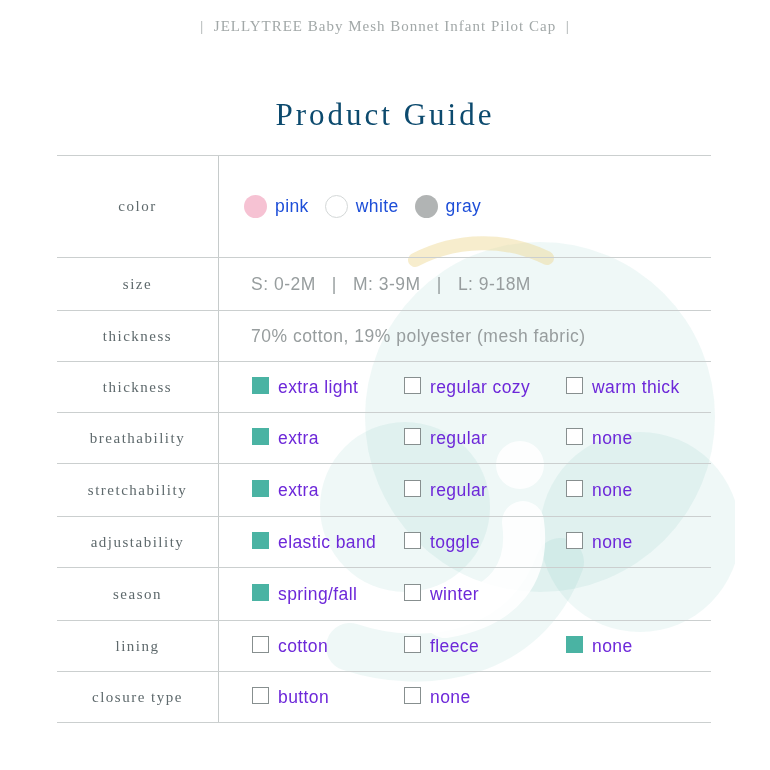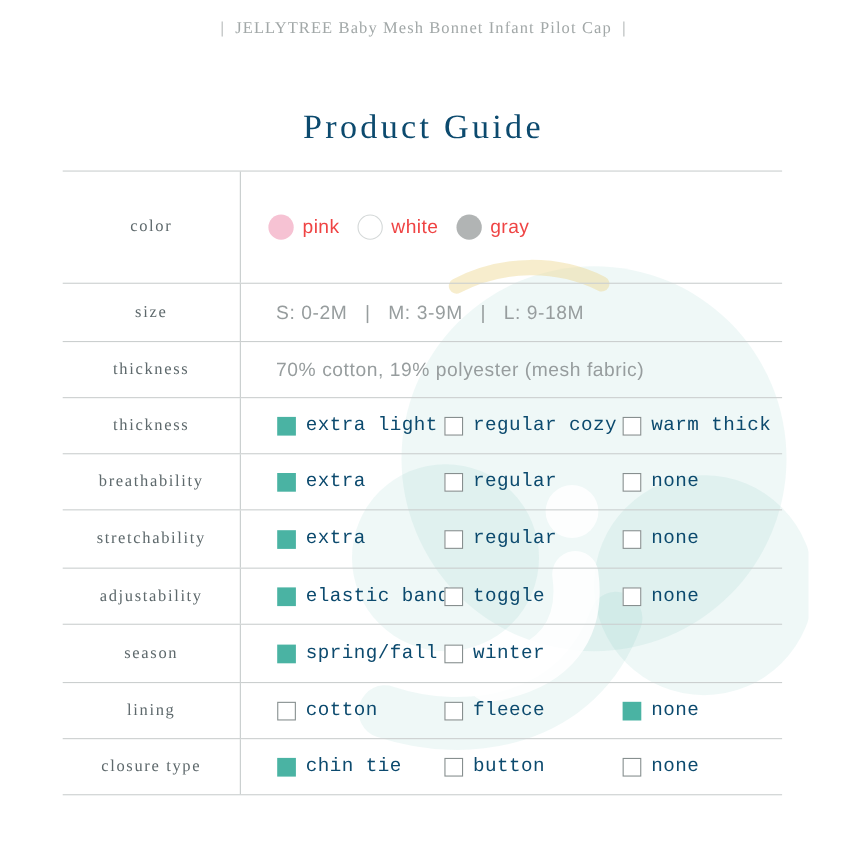--- a/index.html
+++ b/index.html
@@ -28,27 +28,27 @@
   .row.h101 { height:101px; }
   .row-label {
     width:161px; flex:0 0 161px; border-right:1px solid #c6cbcb;
     display:flex; align-items:center; justify-content:center;
     font-family:"Liberation Serif", serif; font-size:15px; color:#5e696c;
     letter-spacing:1.5px; white-space:pre;
   }
   .row-content { flex:1; display:flex; align-items:center; padding-left:32px; min-width:0; }
   .row-content.options { display:grid; grid-template-columns:152px 162px 1fr; align-items:center; padding-left:33px; }
   .spec-text { color:#979d9e; font-size:17.5px; letter-spacing:0.5px; white-space:pre; }
-  .opt { display:flex; align-items:center; color:#0c4a6e; font-size:17.5px; letter-spacing:0.4px; white-space:pre;font-family:Liberation Mono, monospace; }
+  .opt { display:flex; color:#6d28d9; font-size:17.5px; letter-spacing:0.4px; white-space:pre; }
   .box { width:17px; height:17px; box-sizing:border-box; margin-right:9px; flex:0 0 17px; }
   .box.unchecked { border:1.5px solid #878f8f; background:#ffffff; }
   .box.checked { background:#4ab3a3; border:none; }
   .row-content.swatches { flex-direction:column; align-items:flex-start; justify-content:center; padding-left:25px; gap:14px; }
   .sw-line { display:flex; align-items:center; }
-  .sw-item { display:flex; align-items:center; margin-right:16px; color:#ef4444; font-size:17.5px; letter-spacing:0.4px; white-space:pre; }
+  .sw-item { display:flex; align-items:center; margin-right:16px; color:#1d4ed8; font-size:17.5px; letter-spacing:0.4px; white-space:pre; }
   .dot { width:23px; height:23px; border-radius:50%; margin-right:8px; box-sizing:border-box; flex:0 0 23px; }
 </style>
 </head>
 <body>
 
 <div class="page">
 
   <div class="tagline">|  JELLYTREE Baby Mesh Bonnet Infant Pilot Cap  |</div>
 
   <div class="title">Product Guide</div>
@@ -133,20 +133,19 @@
         <div class="row-label">lining</div>
         <div class="row-content options">
           <span class="opt"><span class="box unchecked"></span><span>cotton</span></span>
           <span class="opt"><span class="box unchecked"></span><span>fleece</span></span>
           <span class="opt"><span class="box checked"></span><span>none</span></span>
         </div>
       </div>
       <div class="row">
         <div class="row-label">closure type</div>
         <div class="row-content options">
-          <span class="opt"><span class="box checked"></span><span>chin tie</span></span>
           <span class="opt"><span class="box unchecked"></span><span>button</span></span>
           <span class="opt"><span class="box unchecked"></span><span>none</span></span>
         </div>
       </div>
     </div>
 
 </div>
 
 </body></html>

